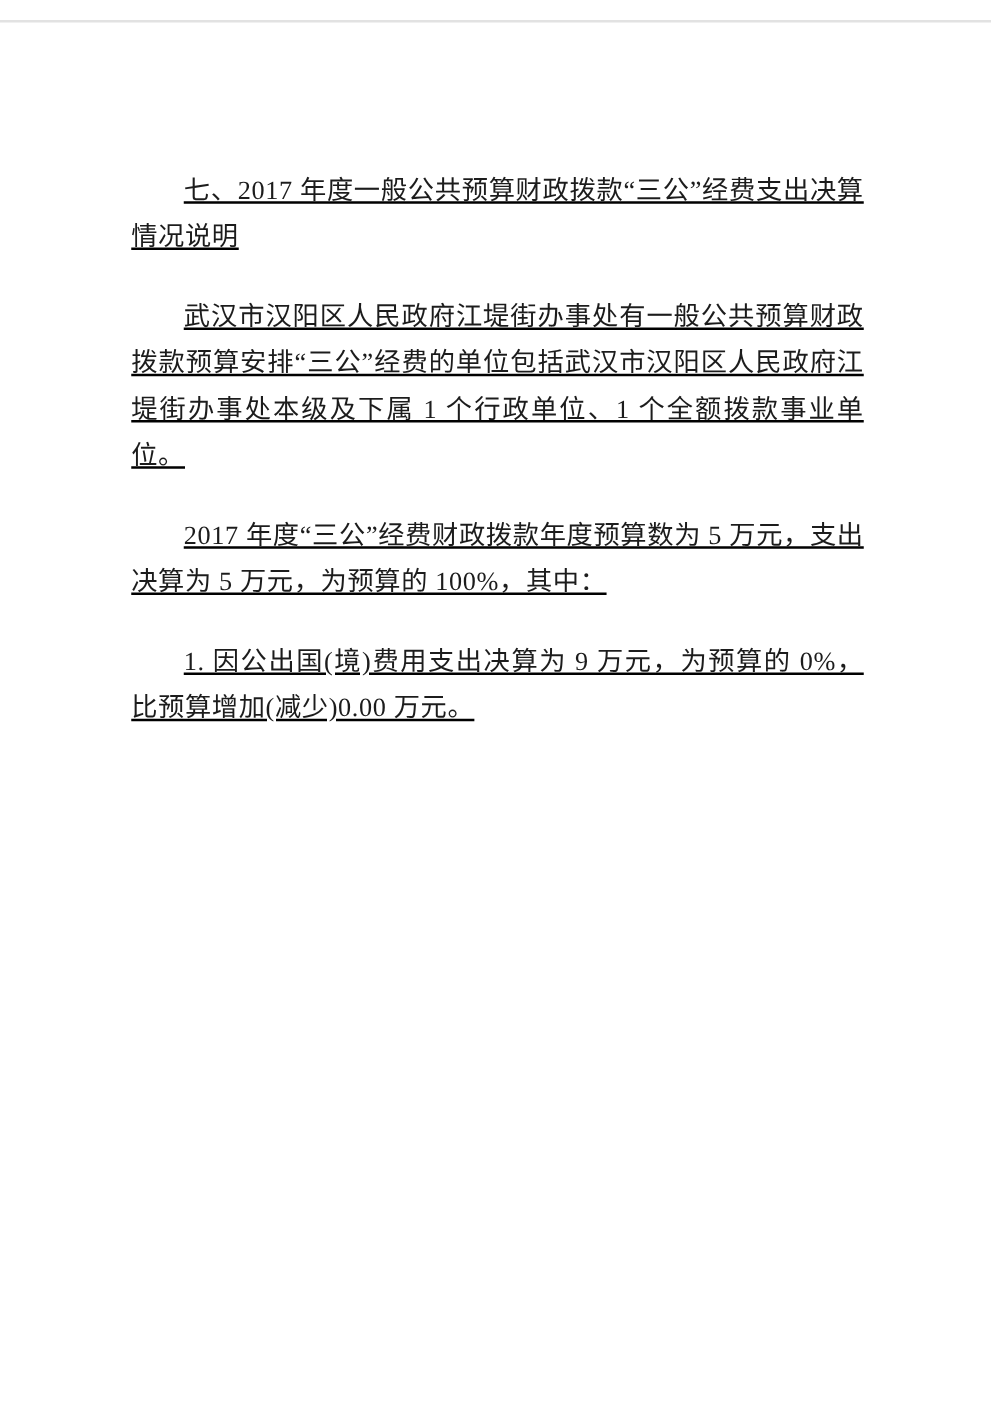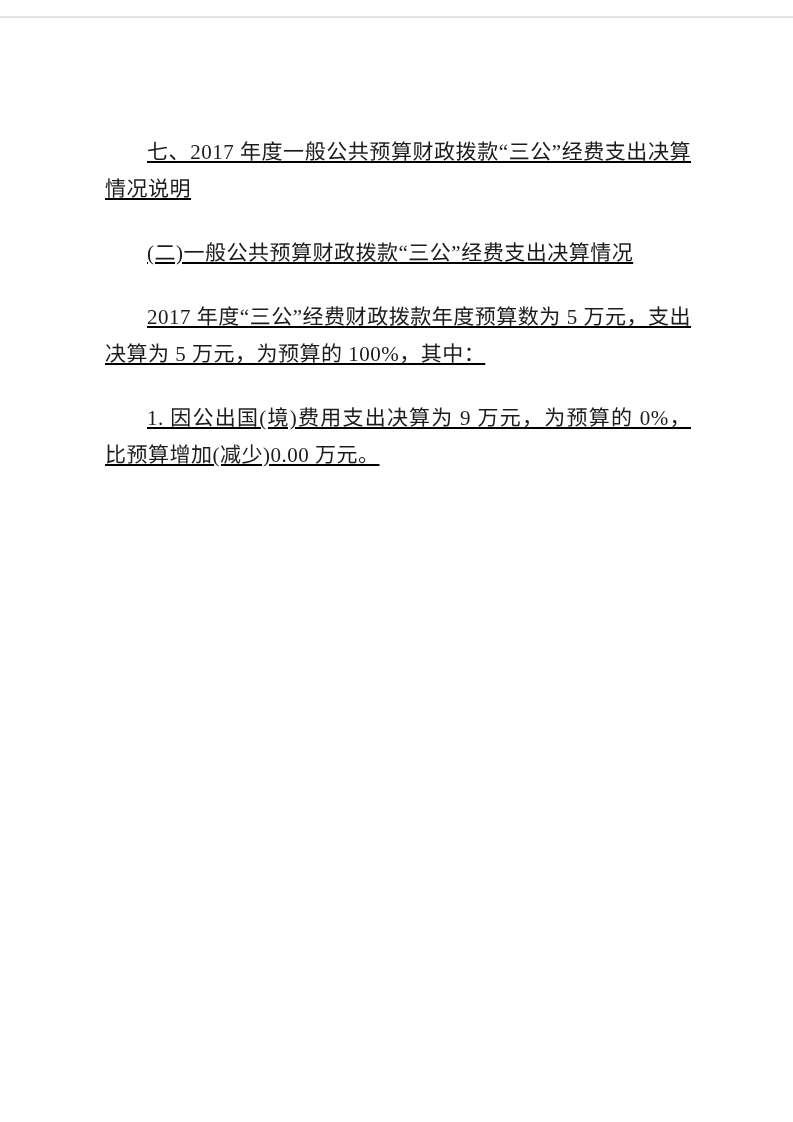--- a/index.html
+++ b/index.html
@@ -45,21 +45,21 @@
 </head>
 <body>
 
 <div class="page">
   <div class="top-divider"></div>
 
   <div class="doc-body">
     <p>七、2017 年度一般公共预算财政拨款“三公”经费支出决算情况说明</p>
 
 
+    <p>武汉市汉阳区人民政府江堤街办事处有一般公共预算财政拨款预算安排“三公”经费的单位包括武汉市汉阳区人民政府江堤街办事处本级及下属 1 个行政单位、1 个全额拨款事业单位。</p>
 
-    <p>(二)一般公共预算财政拨款“三公”经费支出决算情况</p>
 
     <p>2017 年度“三公”经费财政拨款年度预算数为 5 万元，支出决算为 5 万元，为预算的 100%，其中：</p>
 
     <p>1. 因公出国(境)费用支出决算为 9 万元，为预算的 0%，比预算增加(减少)0.00 万元。</p>
 
   </div>
 </div>
 
 </body></html>

